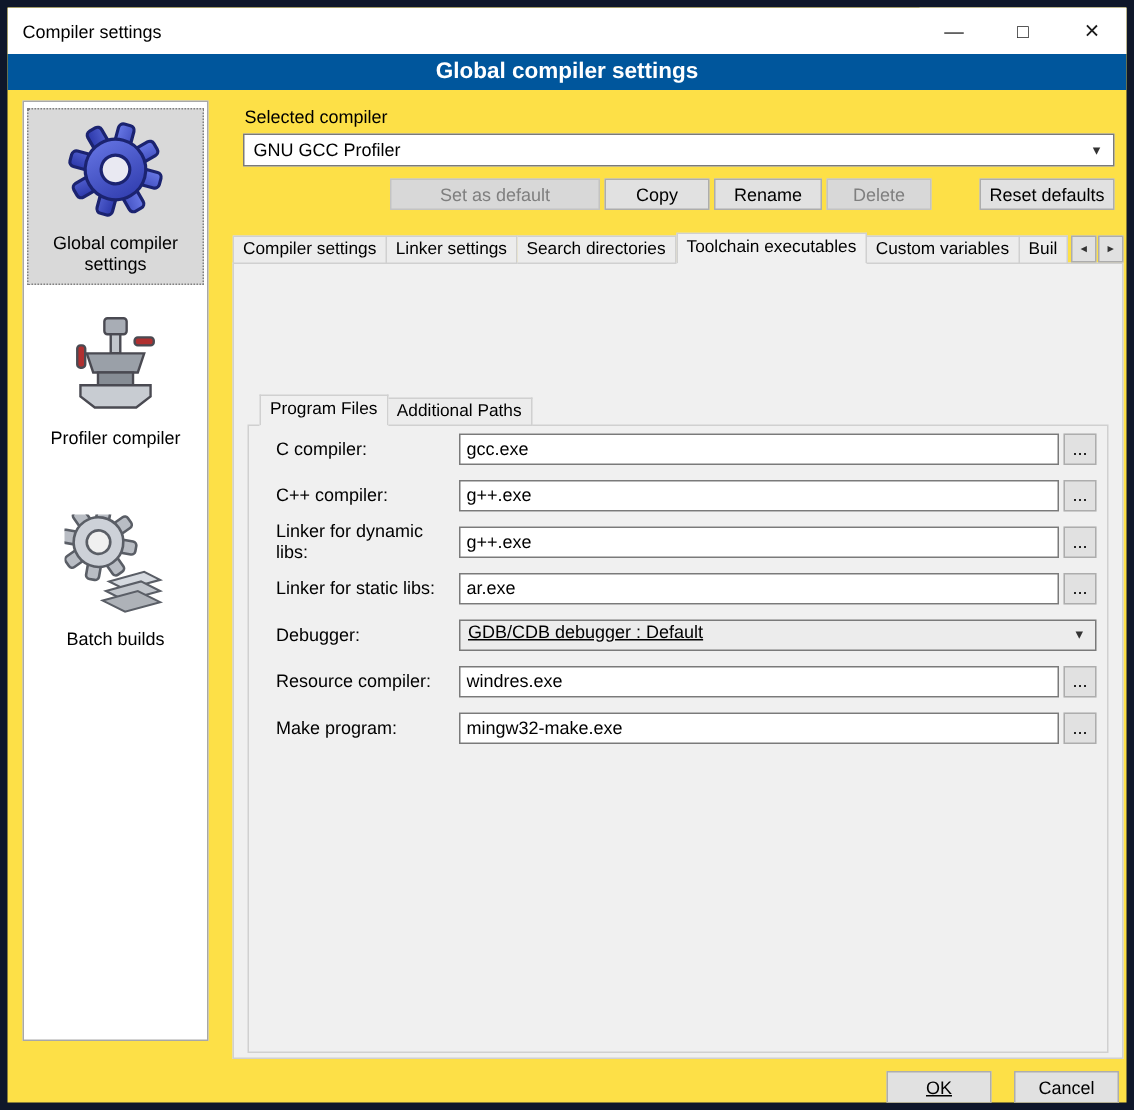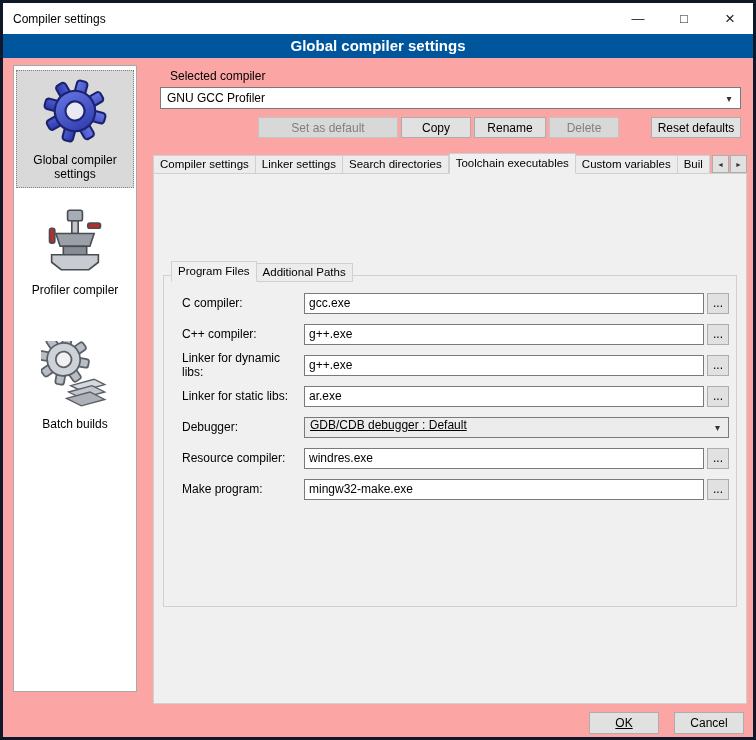--- a/index.html
+++ b/index.html
@@ -1,18 +1,18 @@
 <!DOCTYPE html>
 <html><head>
 <meta charset="utf-8">
 <style>
   * { margin:0; padding:0; box-sizing:border-box; font-family:"Liberation Sans", sans-serif; }
   html,body { background:#9a9a9a; }
-  .window { position:relative; width:756px; height:740px; background:#fca5a5;
-            border:3px solid #0f172a; overflow:hidden; }
+  .window { position:relative; width:756px; height:740px; background:#fde047;
+            border:5px solid #0f172a; overflow:hidden; }
 
   
   .titlebar { position:absolute; top:0; left:0; right:0; height:31px; background:#fff;
               display:flex; align-items:center; }
   .titlebar .title { padding-left:10px; font-size:12px; color:#000; }
   .win-controls { margin-left:auto; display:flex; height:100%; }
   .win-btn { width:46px; height:100%; display:flex; align-items:center; justify-content:center;
              font-size:13px; color:#1a1a1a; cursor:default; background:#fff; border:none; }
   .win-btn.close-btn { font-size:17px; }
 
@@ -23,21 +23,21 @@
   
   .sidebar { position:absolute; left:10px; top:62px; width:124px; height:627px; background:#fff;
              border:1px solid #a8a8a8; padding-top:4px; }
   .side-item { width:118px; margin:0 auto; text-align:center; padding:5px 2px 7px; font-size:12px; }
   .side-item.selected { background:#d9d9d9; outline:1px dotted #808080; outline-offset:-1px; }
   .side-item.gap1 { margin-top:12px; }
   .side-item.gap2 { margin-top:30px; }
   .side-icon { width:68px; height:68px; margin:2px auto 8px; display:block; }
 
   
-  .sc-label { position:absolute; left:167px; top:66px; font-size:12px; }
+  .sc-label { position:absolute; left:158px; top:66px; font-size:12px; }
   .combo { position:absolute; left:157px; top:84px; width:581px; height:22px; background:#fff;
            border:1px solid #7a7a7a; font-size:12px; display:flex; align-items:center;
            padding:0 24px 0 6px; cursor:default; }
   .combo .arrow { position:absolute; right:1px; top:1px; bottom:1px; width:20px; display:flex;
                   align-items:center; justify-content:center; font-size:10px; color:#333; }
 
   .btn { height:21px; background:#e1e1e1; border:1px solid #adadad; font-size:12px;
          display:flex; align-items:center; justify-content:center; cursor:default; color:#000; }
   .btn.disabled { background:#d8d8d8; border-color:#c3c3c3; color:#7f7f7f; }
   .btn-row { position:absolute; left:157px; top:114px; width:581px; display:flex; }
@@ -71,22 +71,22 @@
   .dir-input { width:442px; height:21px; border:1px solid #0078d7; background:#fff;
                font-size:12px; display:flex; align-items:center; padding:0 3px; cursor:text; }
   .dir-input .sel { background:#0078d7; color:#fff; padding:0 1px; }
   .browse-sm { width:19px; height:21px; margin-left:4px; flex:0 0 auto; }
   .autodetect { width:84px; height:21px; margin-left:6px; }
   .note { margin-top:4px; font-size:12px; color:#96252a; white-space:nowrap; overflow:hidden; }
 
   
   .subtabstrip { position:absolute; left:168px; top:258px; height:21px; z-index:3;
                  display:flex; align-items:flex-end; }
-  .subtabpanel { position:absolute; left:160px; top:272px; width:574px; height:332px;
-                 border:1px solid #d0d0d0; background:#f0f0f0; padding:16px 7px 0 18px; z-index:2; }
+  .subtabpanel { position:absolute; left:160px; top:278px; width:574px; height:419px;
+                 border:1px solid #d0d0d0; background:#f0f0f0; padding:4px 7px 0 18px; z-index:2; }
 
   
   .form-row { display:flex; align-items:center; height:22px; margin-bottom:9px; }
   .form-row .flabel { width:122px; font-size:12px; flex:0 0 auto; }
   .textbox { flex:1; height:21px; border:1px solid #7a7a7a; background:#fff; font-size:12px;
              padding:0 4px; min-width:0; }
   .form-row .browse-sm { width:22px; margin-left:3px; }
   .form-combo { flex:1; height:21px; border:1px solid #7a7a7a; background:#ececec; font-size:12px;
                 display:flex; align-items:flex-start; padding:0 22px 0 5px; position:relative;
                 cursor:default;text-decoration:underline; }

